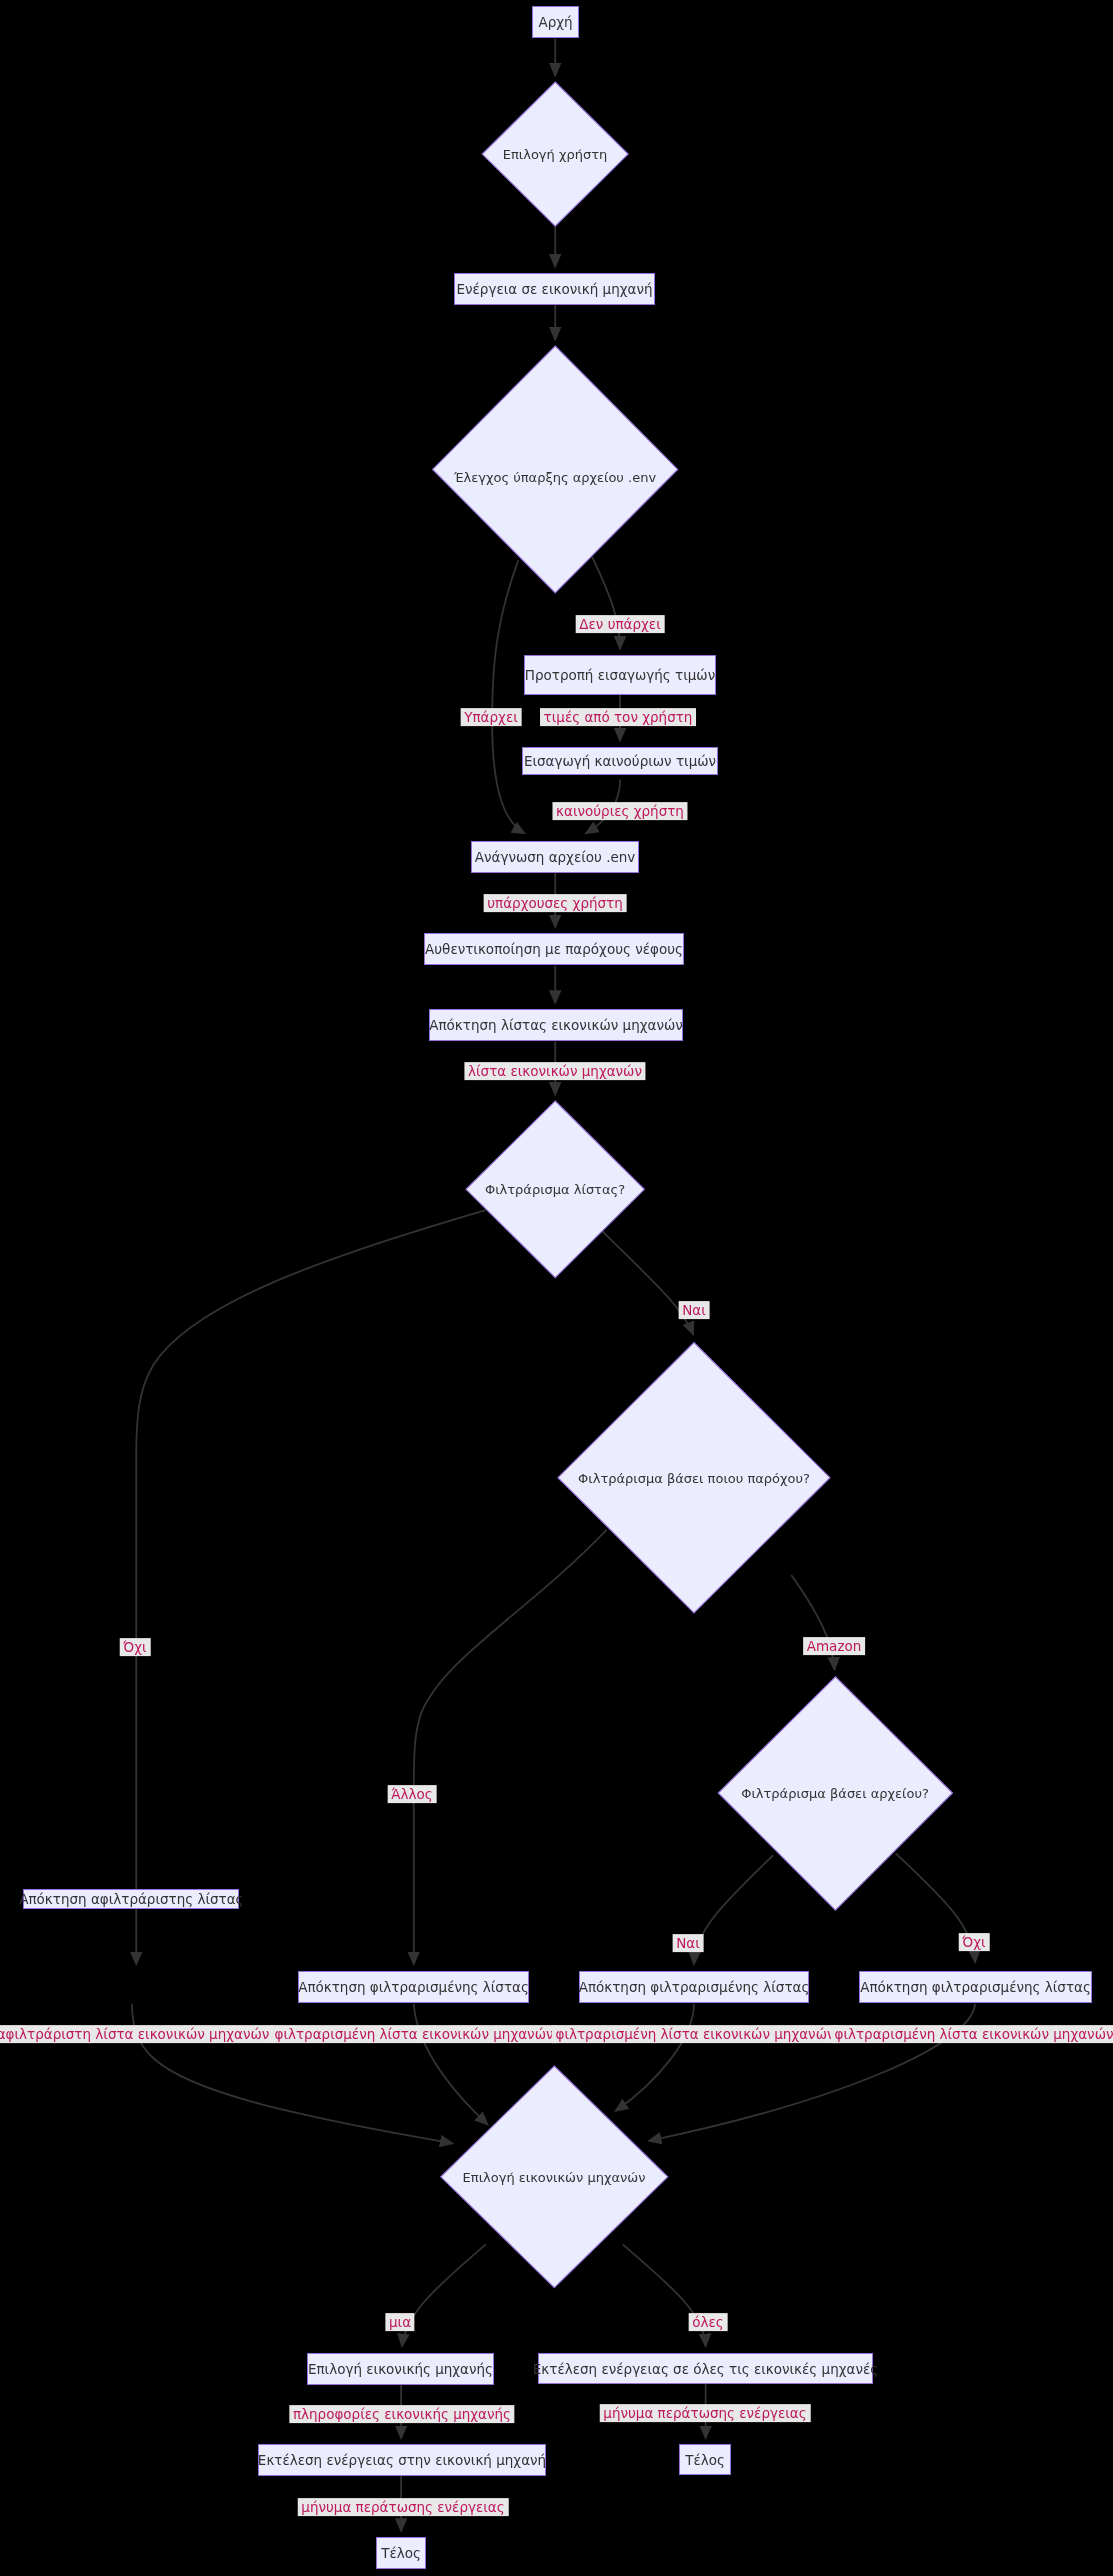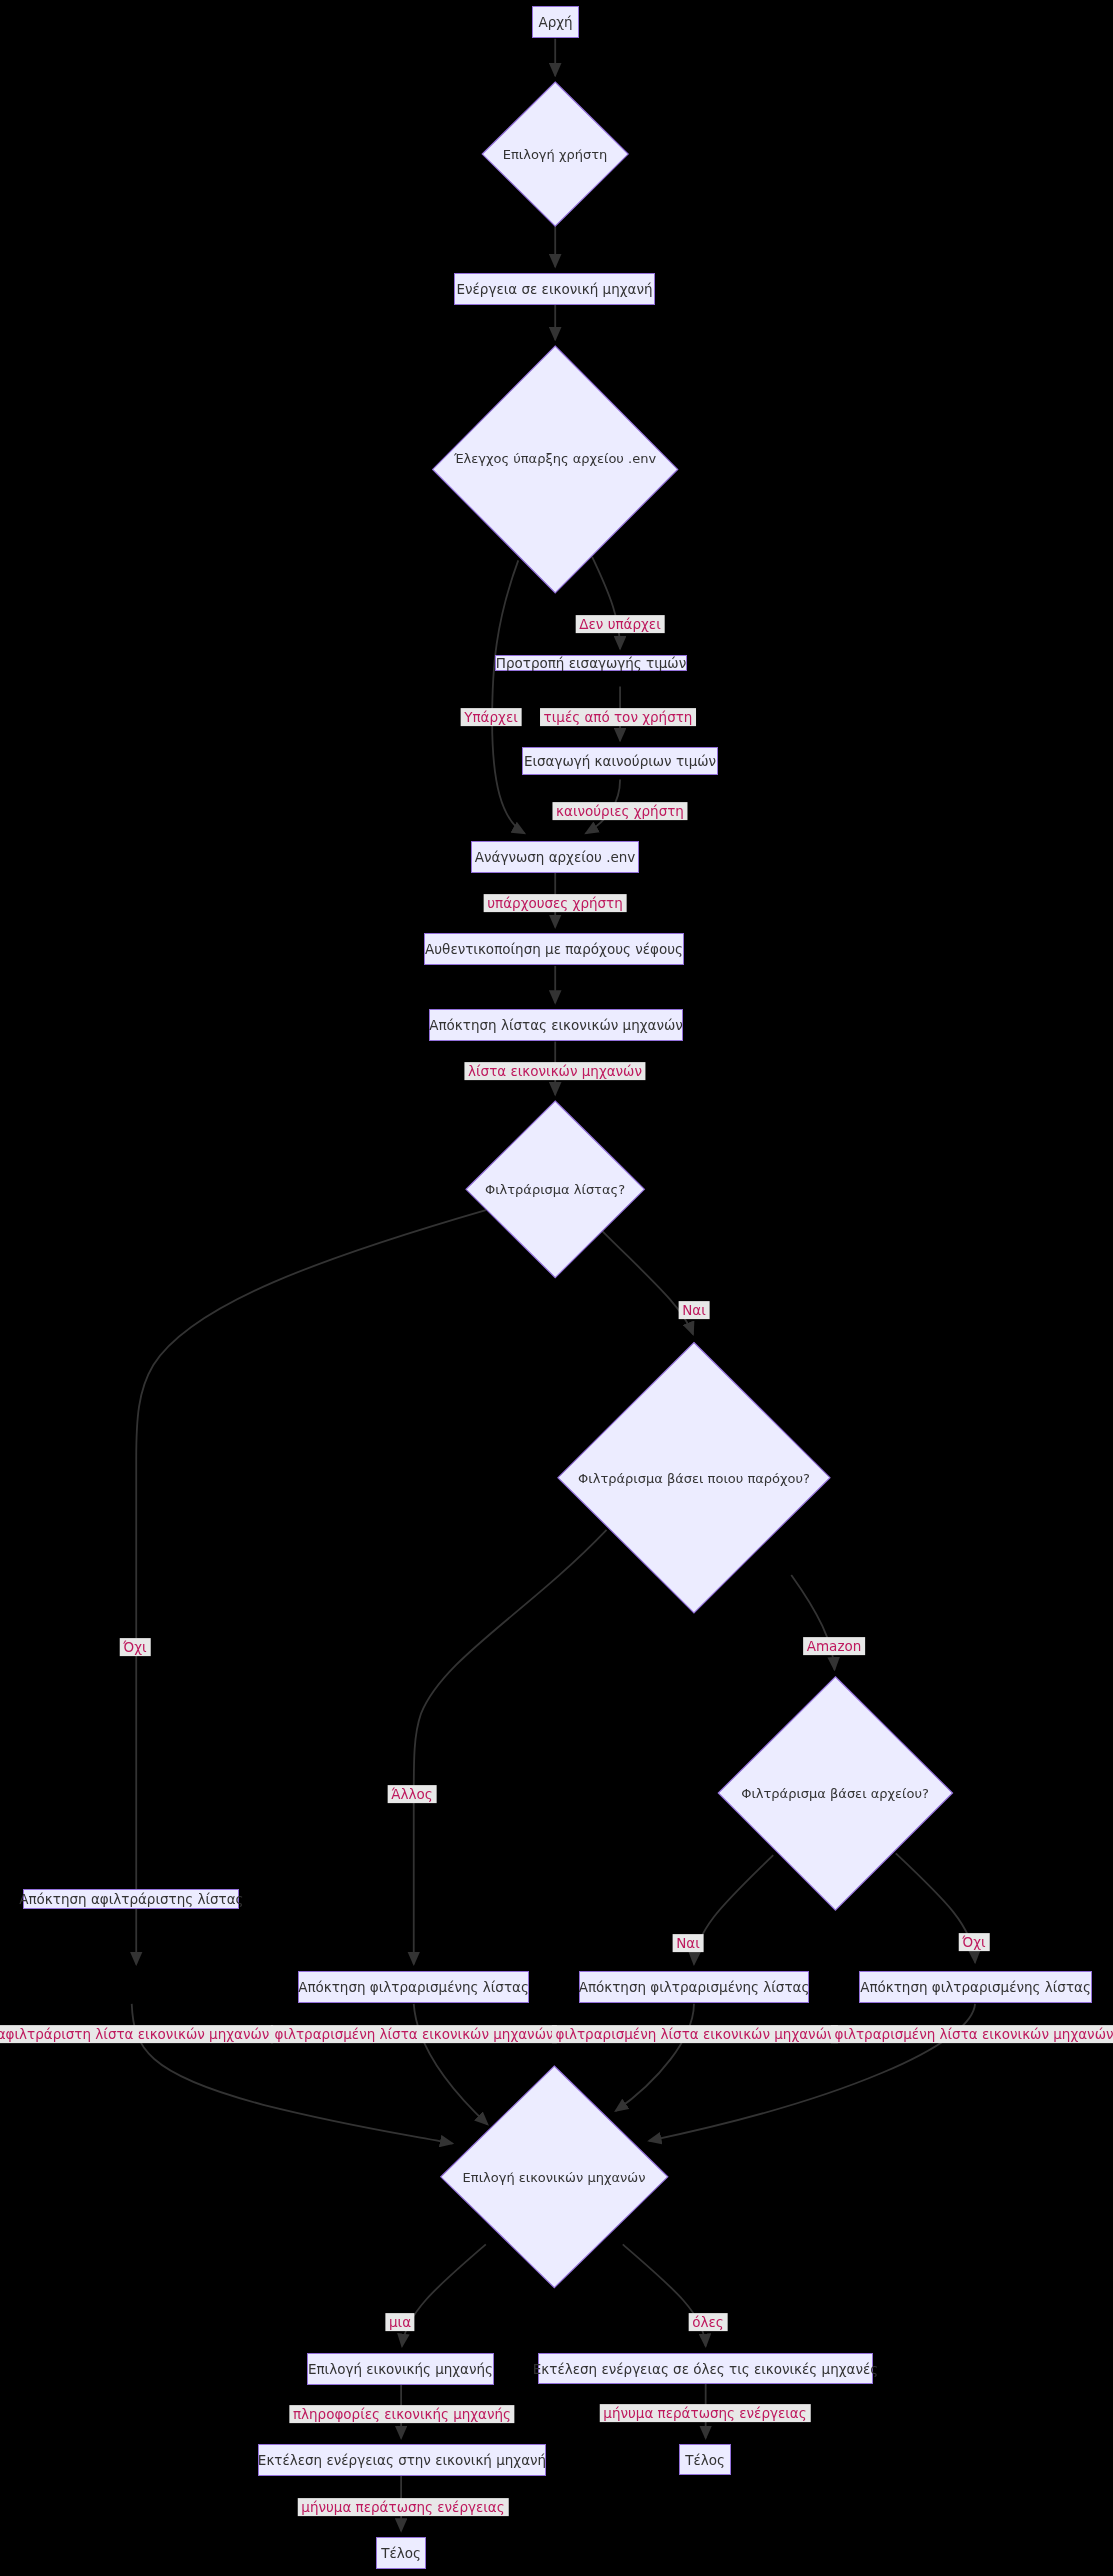--- a/index.html
+++ b/index.html
@@ -77,37 +77,37 @@
     <polygon class="diamond" points="616,91 697,171 616,251 535,171"></polygon>
     <polygon class="diamond" points="616,384 752,521 616,658 480,521"></polygon>
     <polygon class="diamond" points="616,1222 715,1320 616,1418 517,1320"></polygon>
     <polygon class="diamond" points="770,1490 921,1640 770,1790 619,1640"></polygon>
     <polygon class="diamond" points="927,1861 1057,1990 927,2120 797,1990"></polygon>
     <polygon class="diamond" points="615,2293 741,2416 615,2539 489,2416"></polygon>
   </svg>
 
   <div class="node" style="left:532px;top:6.3px;width:47px;height:32px">Αρχή</div>
   <div class="node" style="left:454px;top:273px;width:201px;height:32px">Ενέργεια σε εικονική μηχανή</div>
-  <div class="node" style="left:495px;top:655px;width:192px;height:16px">Προτροπή εισαγωγής τιμών</div>
+  <div class="node" style="left:524px;top:655px;width:192px;height:40px">Προτροπή εισαγωγής τιμών</div>
   <div class="node" style="left:522px;top:747px;width:196px;height:28px">Εισαγωγή καινούριων τιμών</div>
   <div class="node" style="left:471px;top:841px;width:168px;height:32px">Ανάγνωση αρχείου .env</div>
   <div class="node" style="left:424px;top:933px;width:260px;height:32px">Αυθεντικοποίηση με παρόχους νέφους</div>
   <div class="node" style="left:429px;top:1009px;width:254px;height:32px">Απόκτηση λίστας εικονικών μηχανών</div>
   <div class="node" style="left:23.4px;top:1889px;width:216px;height:20px">Απόκτηση αφιλτράριστης λίστας</div>
   <div class="node" style="left:298px;top:1971px;width:231px;height:32px">Απόκτηση φιλτραρισμένης λίστας</div>
   <div class="node" style="left:579px;top:1971px;width:230px;height:32px">Απόκτηση φιλτραρισμένης λίστας</div>
   <div class="node" style="left:859px;top:1971px;width:233px;height:32px">Απόκτηση φιλτραρισμένης λίστας</div>
   <div class="node" style="left:307px;top:2353px;width:187px;height:32px">Επιλογή εικονικής μηχανής</div>
   <div class="node" style="left:538px;top:2353px;width:335px;height:31px">Εκτέλεση ενέργειας σε όλες τις εικονικές μηχανές</div>
   <div class="node" style="left:258px;top:2444px;width:288px;height:32px">Εκτέλεση ενέργειας στην εικονική μηχανή</div>
   <div class="node" style="left:376px;top:2537px;width:50px;height:32px">Τέλος</div>
   <div class="node" style="left:679px;top:2444px;width:52px;height:31px">Τέλος</div>
 
   <div class="dlabel" style="left:555px;top:154px">Επιλογή χρήστη</div>
-  <div class="dlabel" style="left:555px;top:458px">Έλεγχος ύπαρξης αρχείου .env</div>
+  <div class="dlabel" style="left:555px;top:477px">Έλεγχος ύπαρξης αρχείου .env</div>
   <div class="dlabel" style="left:555px;top:1189px">Φιλτράρισμα λίστας?</div>
   <div class="dlabel" style="left:694px;top:1478px">Φιλτράρισμα βάσει ποιου παρόχου?</div>
   <div class="dlabel" style="left:835px;top:1793px">Φιλτράρισμα βάσει αρχείου?</div>
   <div class="dlabel" style="left:554px;top:2177px">Επιλογή εικονικών μηχανών</div>
 
   <div class="elabel" style="left:620px;top:624px">Δεν υπάρχει</div>
   <div class="elabel" style="left:491px;top:717px">Υπάρχει</div>
   <div class="elabel" style="left:618px;top:717px">τιμές από τον χρήστη</div>
   <div class="elabel" style="left:620px;top:811px">καινούριες χρήστη</div>
   <div class="elabel" style="left:555px;top:903px">υπάρχουσες χρήστη</div>

